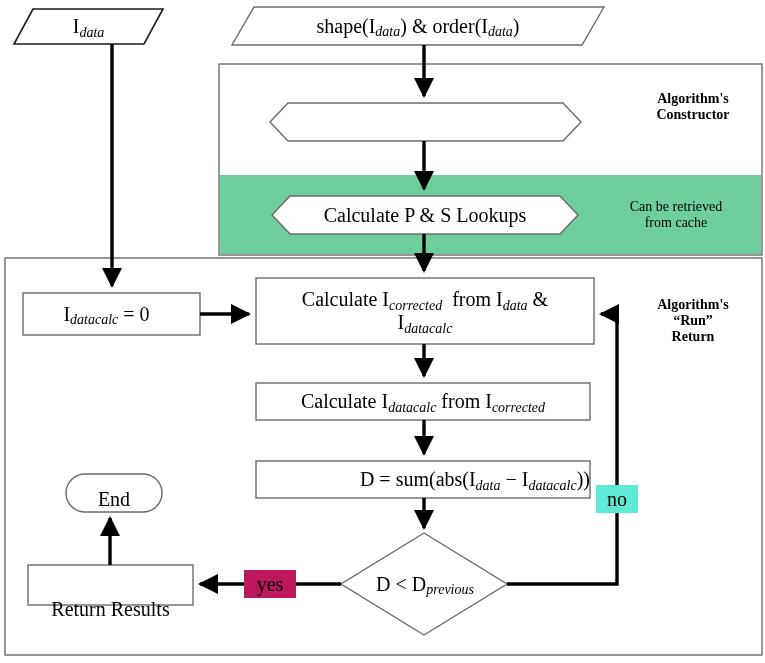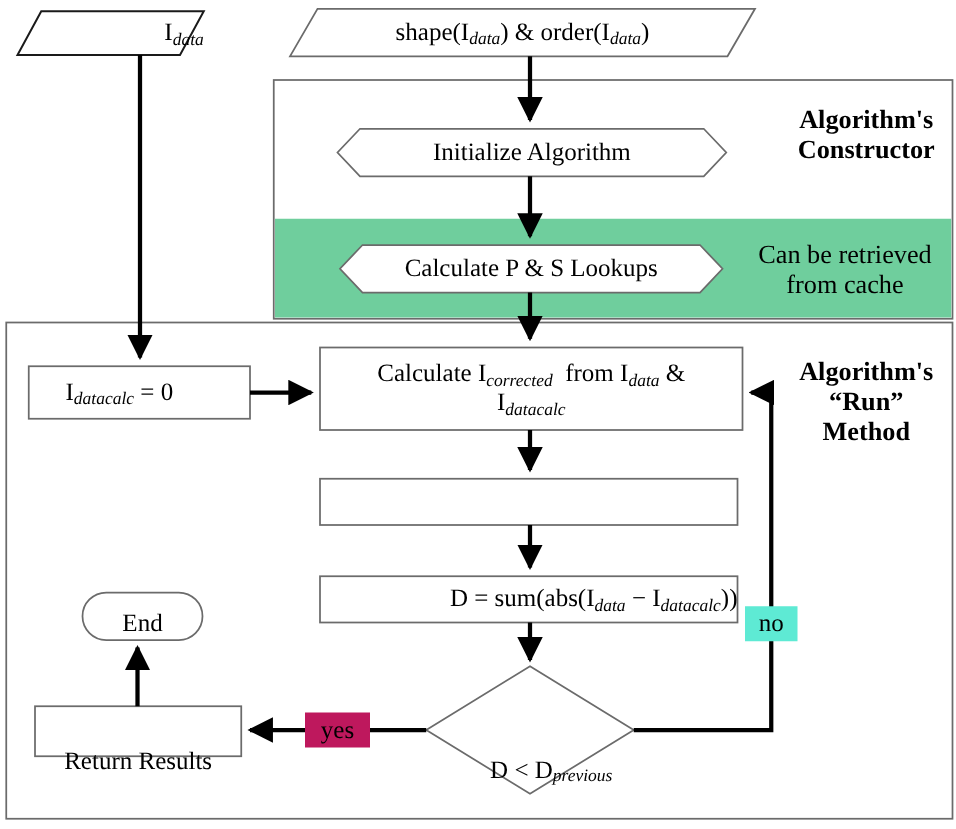--- a/index.html
+++ b/index.html
@@ -35,21 +35,21 @@
   .lbl.wrap { white-space: normal; }
   sub, .sub {
     font-style: italic;
     font-size: 0.70em;
     vertical-align: baseline;
     position: relative;
     top: 0.28em;
   }
   .bold { font-weight: bold; }
   .t20 { font-size: 20px; }
-  .t19 { font-size: 21px; }
+  .t19 { font-size: 14px; }
 </style>
 </head>
 <body>
 
 <div id="page">
 
   <svg class="layer" viewBox="0 0 765 663" xmlns="http://www.w3.org/2000/svg">
     <defs>
       <marker id="arrow" viewBox="0 0 10 10" refX="9" refY="5" markerWidth="6" markerHeight="6" orient="auto-start-reverse">
         <path d="M 0 0 L 10 5 L 0 10 z" fill="#000"></path>
@@ -100,63 +100,65 @@
 
     <line x1="424" y1="498" x2="424" y2="528" stroke="#000" stroke-width="3.4" marker-end="url(#arrow)"></line>
 
     <line x1="341" y1="584" x2="200" y2="584" stroke="#000" stroke-width="3.4" marker-end="url(#arrow)"></line>
 
     <line x1="110" y1="565" x2="110" y2="518" stroke="#000" stroke-width="3.4" marker-end="url(#arrow)"></line>
 
     <polyline points="507,584 617,584 617,314 601,314" fill="none" stroke="#000" stroke-width="3.4" marker-end="url(#arrow)"></polyline>
   </svg>
 
-  <div class="lbl t20" style="left:14px; top:9px; width:149px; height:35px;justify-content:flex-end;">
+  <div class="lbl t20" style="left:14px; top:9px; width:149px; height:35px;">
     <span>I<span class="sub">data</span></span>
   </div>
 
   <div class="lbl t20" style="left:232px; top:7px; width:372px; height:38px;">
     <span>shape(I<span class="sub">data</span>) &amp; order(I<span class="sub">data</span>)</span>
   </div>
 
   <div class="lbl wrap bold t19" style="left:630px; top:78px; width:126px; height:58px; flex-direction:column;">
     <span>Algorithm's</span>
     <span>Constructor</span>
   </div>
 
-  <div class="lbl t20" style="left:270px; top:103px; width:311px; height:38px;">Initialize Algorithm</div>
 
   <div class="lbl t20" style="left:272px; top:196px; width:306px; height:38px;">Calculate P &amp; S Lookups</div>
 
   <div class="lbl wrap t19" style="left:592px; top:189px; width:168px; height:52px; flex-direction:column;">
     <span>Can be retrieved</span>
     <span>from cache</span>
   </div>
 
   <div class="lbl wrap bold t19" style="left:630px; top:278px; width:126px; height:86px; flex-direction:column;">
     <span>Algorithm's</span>
     <span>“Run”</span>
-    <span>Method</span>
+    <span>Return</span>
   </div>
 
-  <div class="lbl t20" style="left:12px; top:293px; width:167px; height:42px;">
+  <div class="lbl t20" style="left:23px; top:293px; width:167px; height:42px;">
     <span>I<span class="sub">datacalc</span> = 0</span>
   </div>
 
   <div class="lbl wrap t20" style="left:258px; top:280px; width:334px; height:62px; flex-direction:column;font-family:Liberation Serif, serif;">
     <span>Calculate I<span class="sub">corrected</span>&nbsp;&nbsp;from I<span class="sub">data</span> &amp;</span>
     <span>I<span class="sub">datacalc</span></span>
   </div>
 
+  <div class="lbl t20" style="left:256px; top:383px; width:334px; height:37px;">
+    <span>Calculate I<span class="sub">datacalc</span> from I<span class="sub">corrected</span></span>
+  </div>
 
   <div class="lbl t20" style="left:256px; top:461px; width:334px; height:37px;justify-content:flex-end;">
     <span>D = sum(abs(I<span class="sub">data</span> − I<span class="sub">datacalc</span>))</span>
   </div>
 
-  <div class="lbl t20" style="left:358px; top:566px; width:166px; height:36px;margin-top:32px;">
+  <div class="lbl t20" style="left:342px; top:566px; width:166px; height:36px;">
     <span>D &lt; D<span class="sub">previous</span></span>
   </div>
 
   <div class="lbl t20" style="left:244px; top:570px; width:52px; height:28px; background:#be185d;">yes</div>
 
   <div class="lbl t20" style="left:596px; top:485px; width:42px; height:28px; background:#5eead4;">no</div>
 
   <div class="lbl t20" style="left:28px; top:589px; width:165px; height:40px;">Return Results</div>
 
   <div class="lbl t20" style="left:66px; top:474px; width:96px; height:50px;">End</div>

